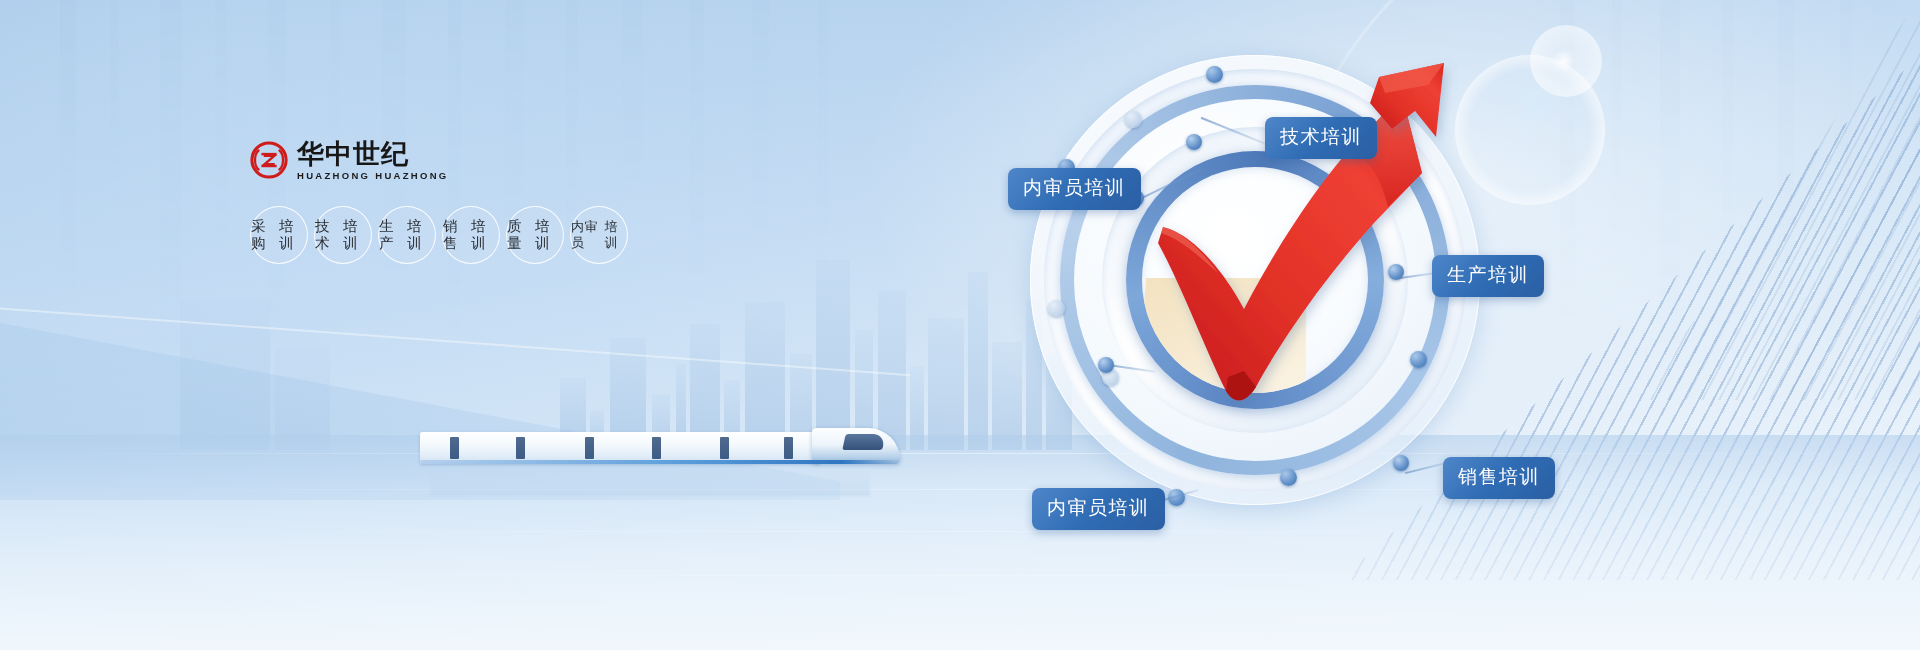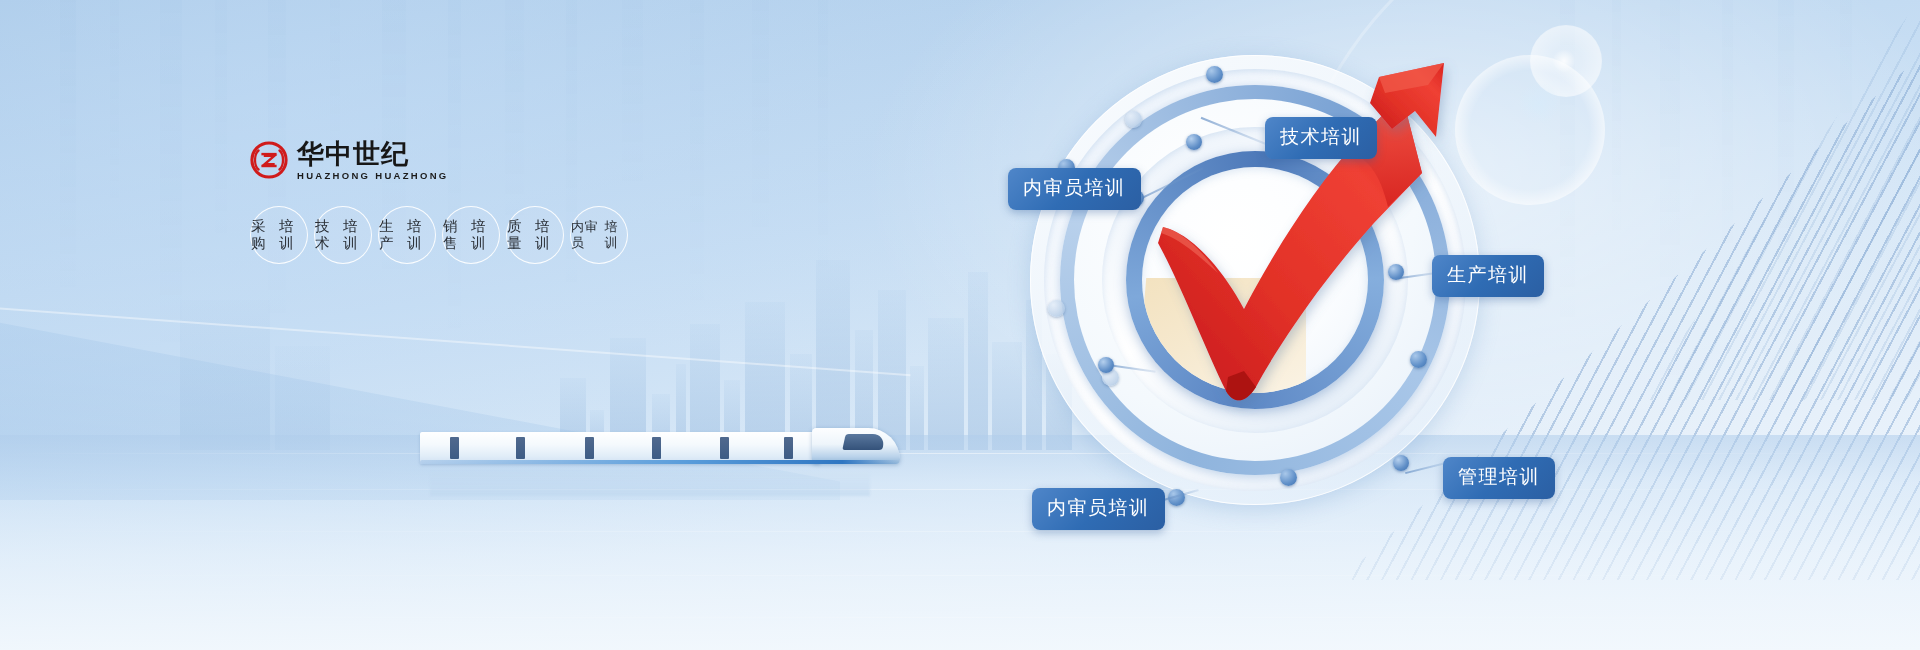--- a/index.html
+++ b/index.html
@@ -400,21 +400,21 @@
   <div class="pill" style="left:1432px; top:255px;">
     <span>生产培训</span>
   </div>
 
   <div class="pill-line" style="left:1108px; top:364px; width:48px; transform:rotate(8deg); transform-origin:left center;"></div>
   <div class="pill-dot" style="left:1098px; top:357px;"></div>
 
   <div class="pill-line" style="left:1404px; top:462px; width:42px; transform:rotate(-14deg); transform-origin:right center;"></div>
   <div class="pill-dot" style="left:1393px; top:455px;"></div>
   <div class="pill" style="left:1443px; top:457px;">
-    <span>管理培训</span>
+    <span>销售培训</span>
   </div>
 
   <div class="pill-line" style="left:1160px; top:500px; width:40px; transform:rotate(-16deg); transform-origin:left center;"></div>
   <div class="pill-dot" style="left:1148px; top:490px;"></div>
   <div class="pill" style="left:1032px; top:488px;">
     <span>内审员培训</span>
   </div>
 
   <div class="content">
 

